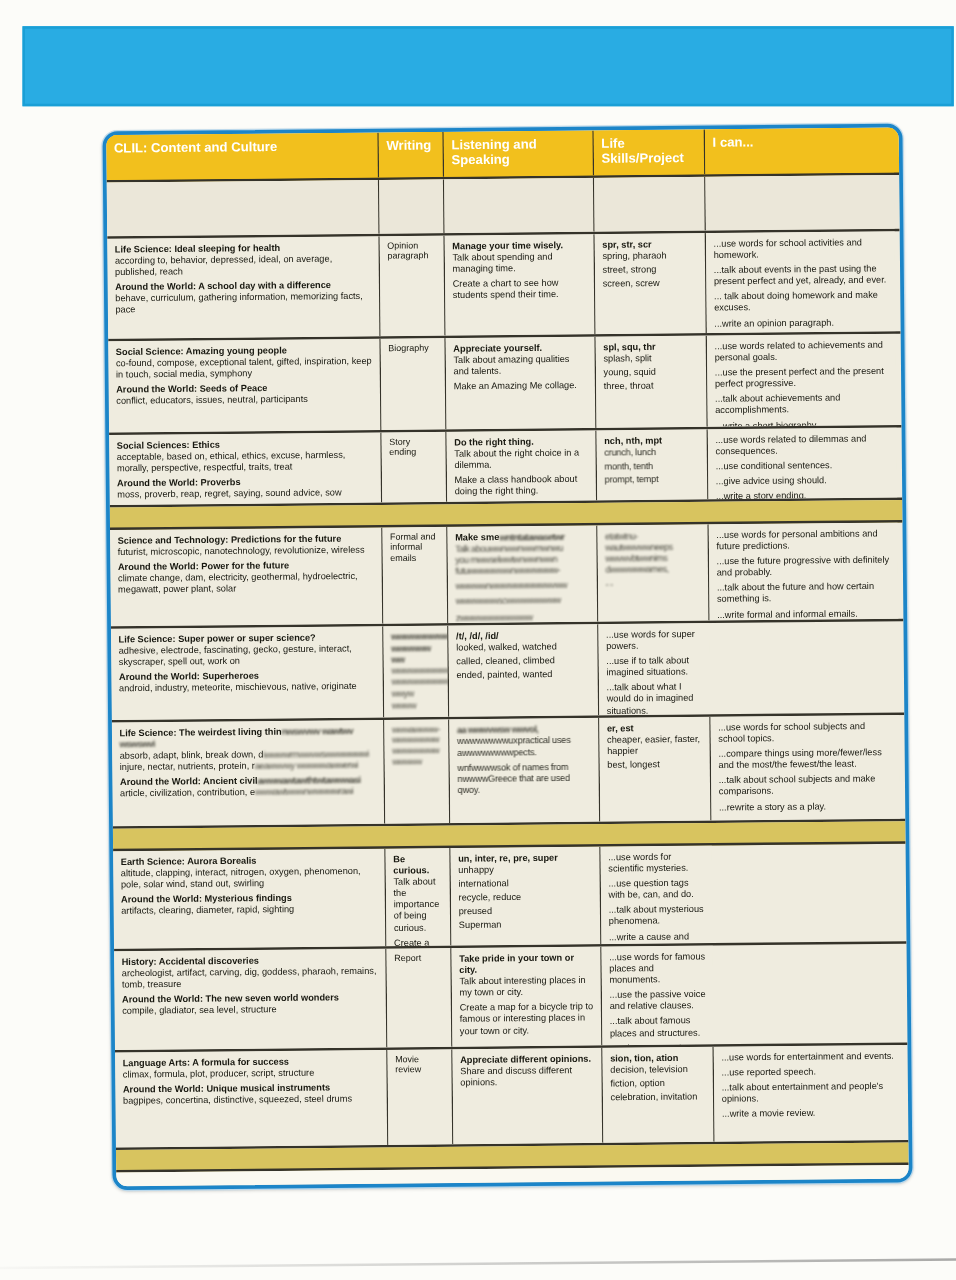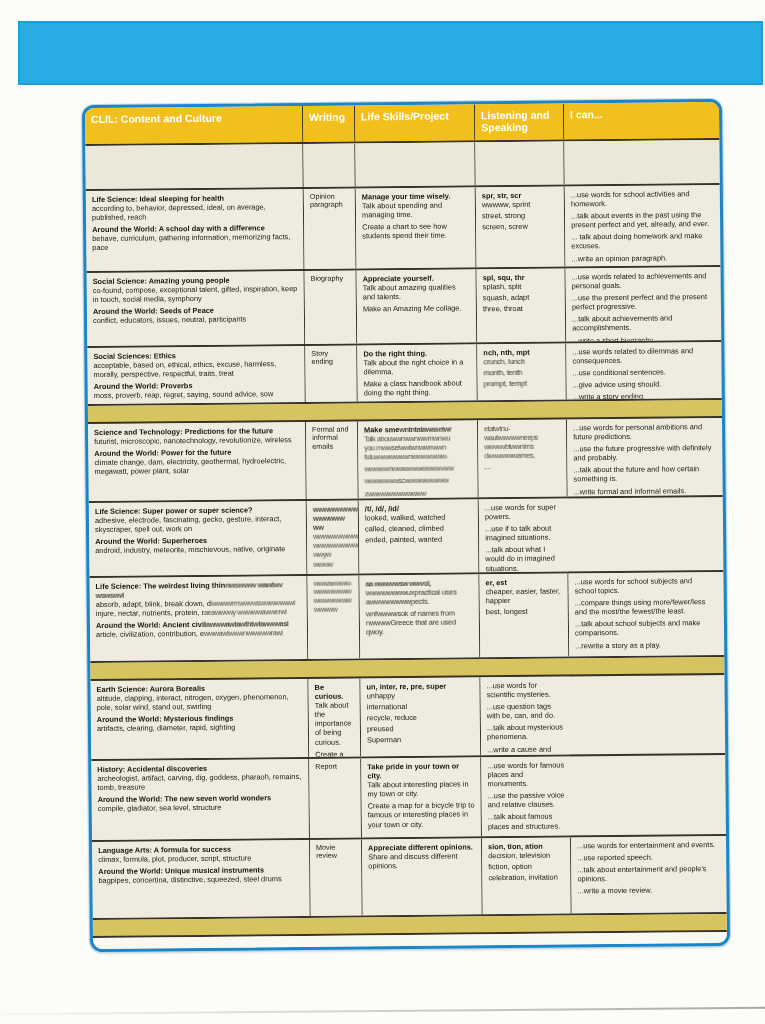--- a/index.html
+++ b/index.html
@@ -48,22 +48,22 @@
 <body>
 
 <div class="topbar"></div>
 
 <div class="tablewrap">
   <div class="tbl">
 
     <div class="grid row hrow">
       <div class="cell">CLIL: Content and Culture</div>
       <div class="cell">Writing</div>
+      <div class="cell">Listening and Speaking</div>
       <div class="cell">Life Skills/Project</div>
-      <div class="cell">Listening and Speaking</div>
       <div class="cell">I can...</div>
     </div>
 
     <div class="grid row blankrow">
       <div class="cell"></div>
       <div class="cell"></div>
       <div class="cell"></div>
       <div class="cell"></div>
       <div class="cell"></div>
     </div>
@@ -76,21 +76,21 @@
         <div class="t">behave, curriculum, gathering information, memorizing facts, pace</div>
       </div>
       <div class="cell t w"><span>Opinion paragraph</span></div>
       <div class="cell">
         <div class="t b">Manage your time wisely.</div>
         <div class="t mb">Talk about spending and managing time.</div>
         <div class="t">Create a chart to see how students spend their time.</div>
       </div>
       <div class="cell">
         <div class="t b">spr, str, scr</div>
-        <div class="t mb2">wwwww, sprint</div>
+        <div class="t mb2">spring, pharaoh</div>
         <div class="t mb2">street, strong</div>
         <div class="t">screen, screw</div>
       </div>
       <div class="cell">
         <div class="t mb">...use words for school activities and homework.</div>
         <div class="t mb">...talk about events in the past using the present perfect and yet, already, and ever.</div>
         <div class="t mb">... talk about doing homework and make excuses.</div>
         <div class="t">...write an opinion paragraph.</div>
       </div>
     </div>
@@ -104,21 +104,21 @@
       </div>
       <div class="cell t w"><span>Biography</span></div>
       <div class="cell">
         <div class="t b">Appreciate yourself.</div>
         <div class="t mb">Talk about amazing qualities and talents.</div>
         <div class="t">Make an Amazing Me collage.</div>
       </div>
       <div class="cell">
         <div class="t b">spl, squ, thr</div>
         <div class="t mb2">splash, split</div>
-        <div class="t mb2">squash, adapt</div>
+        <div class="t mb2">young, squid</div>
         <div class="t">three, throat</div>
       </div>
       <div class="cell">
         <div class="t mb">...use words related to achievements and personal goals.</div>
         <div class="t mb">...use the present perfect and the present perfect progressive.</div>
         <div class="t mb">...talk about achievements and accomplishments.</div>
         <div class="t">...write a short biography.</div>
       </div>
     </div>
 

